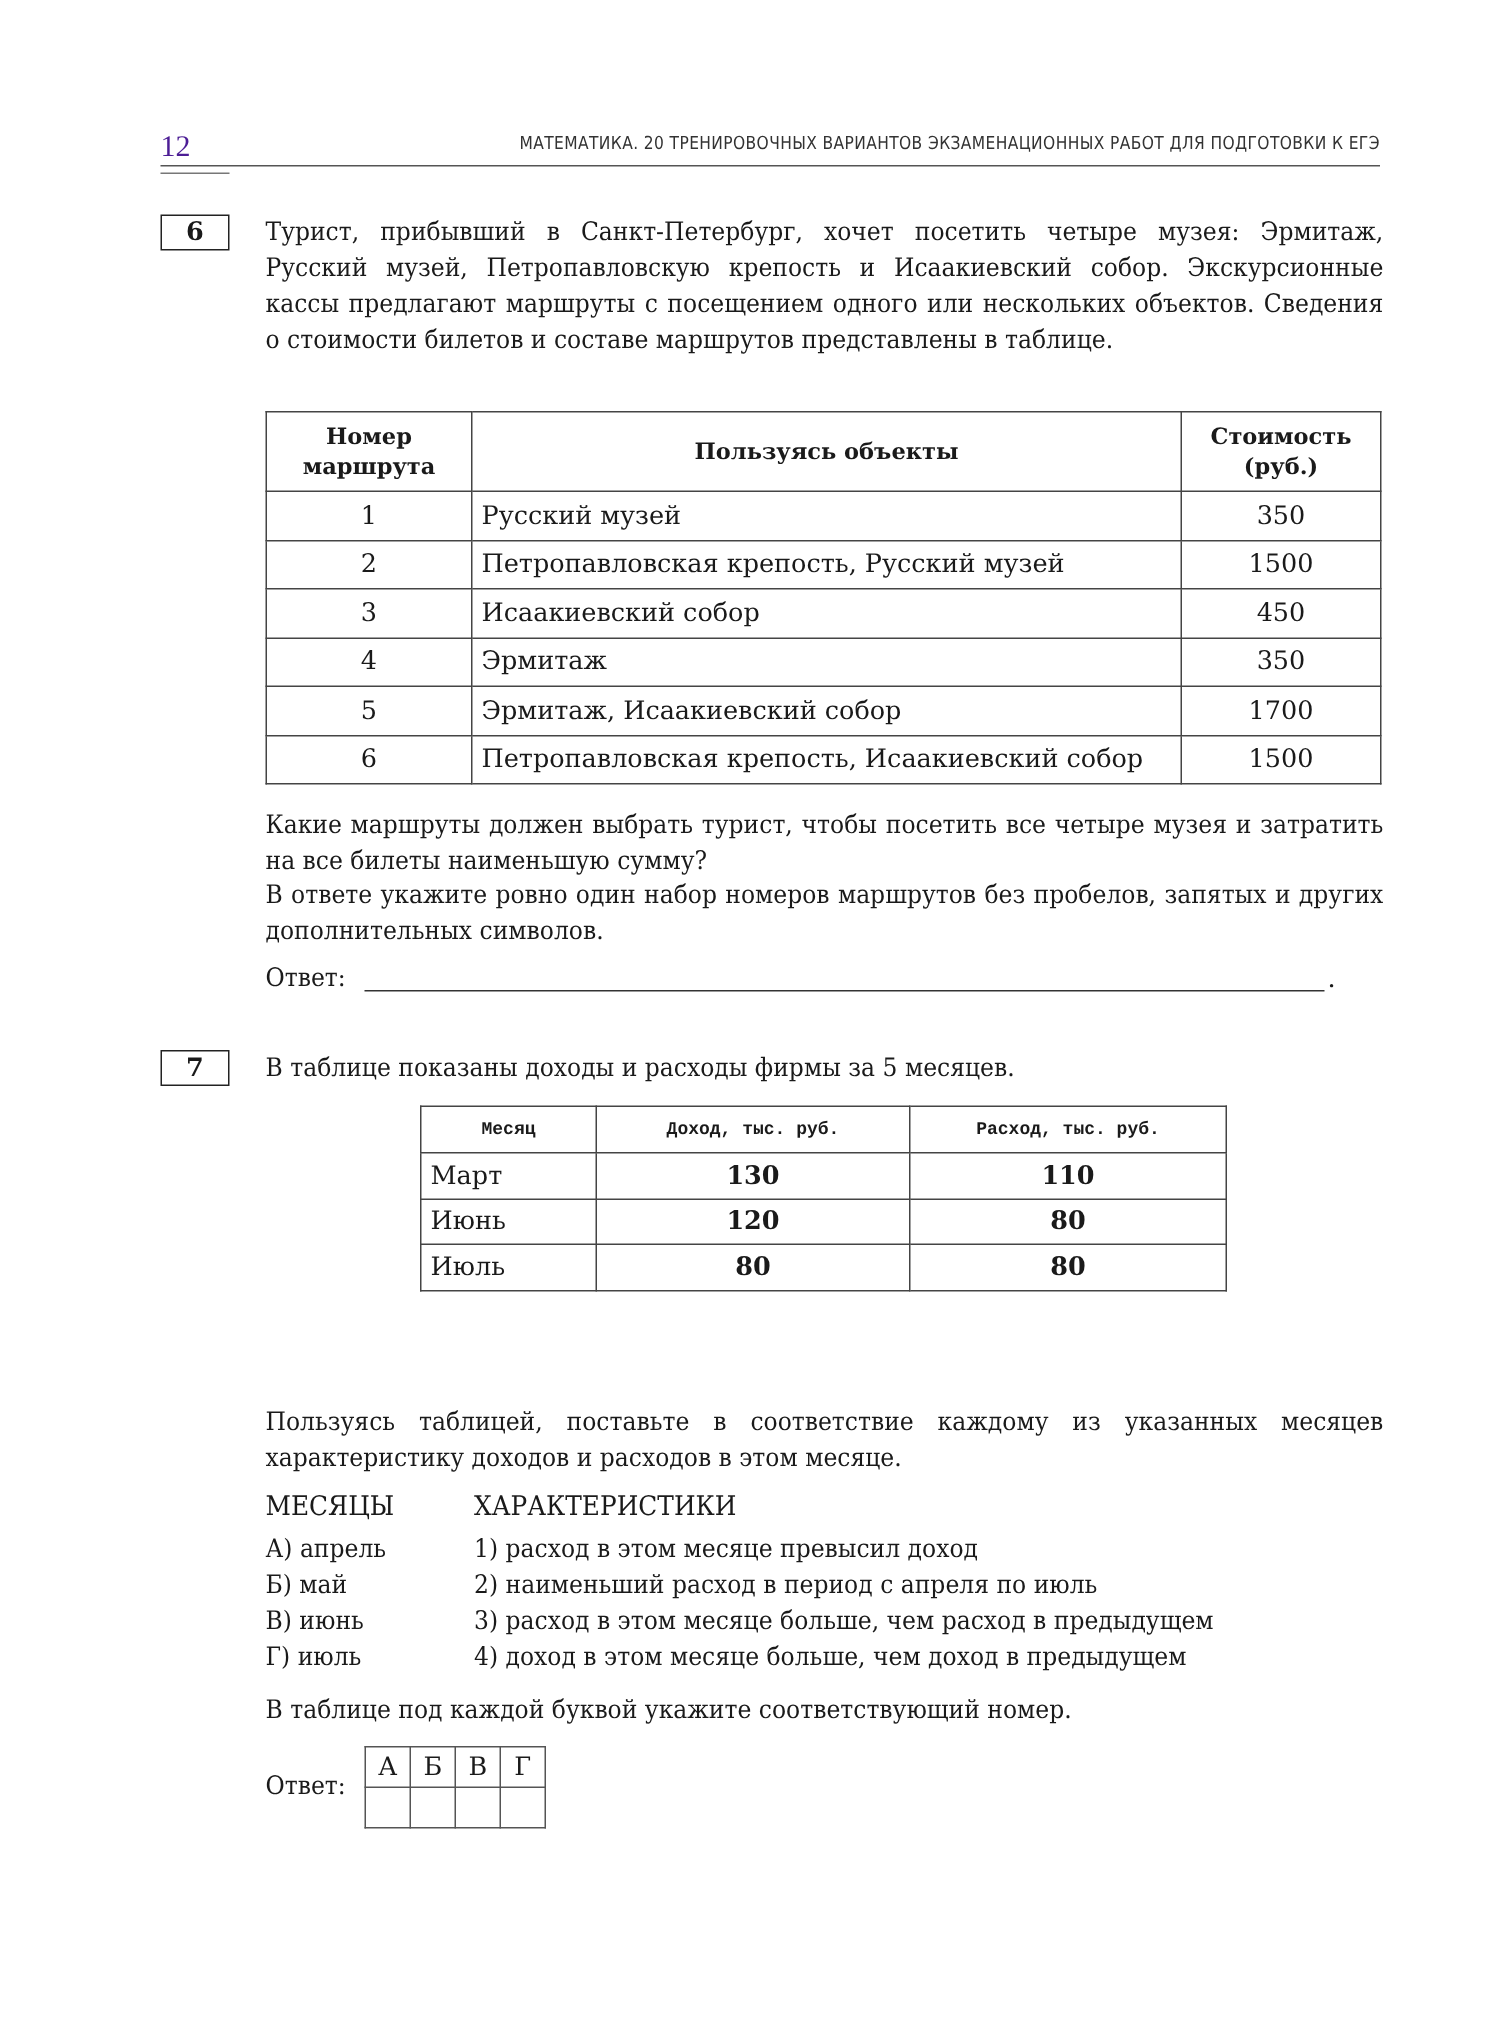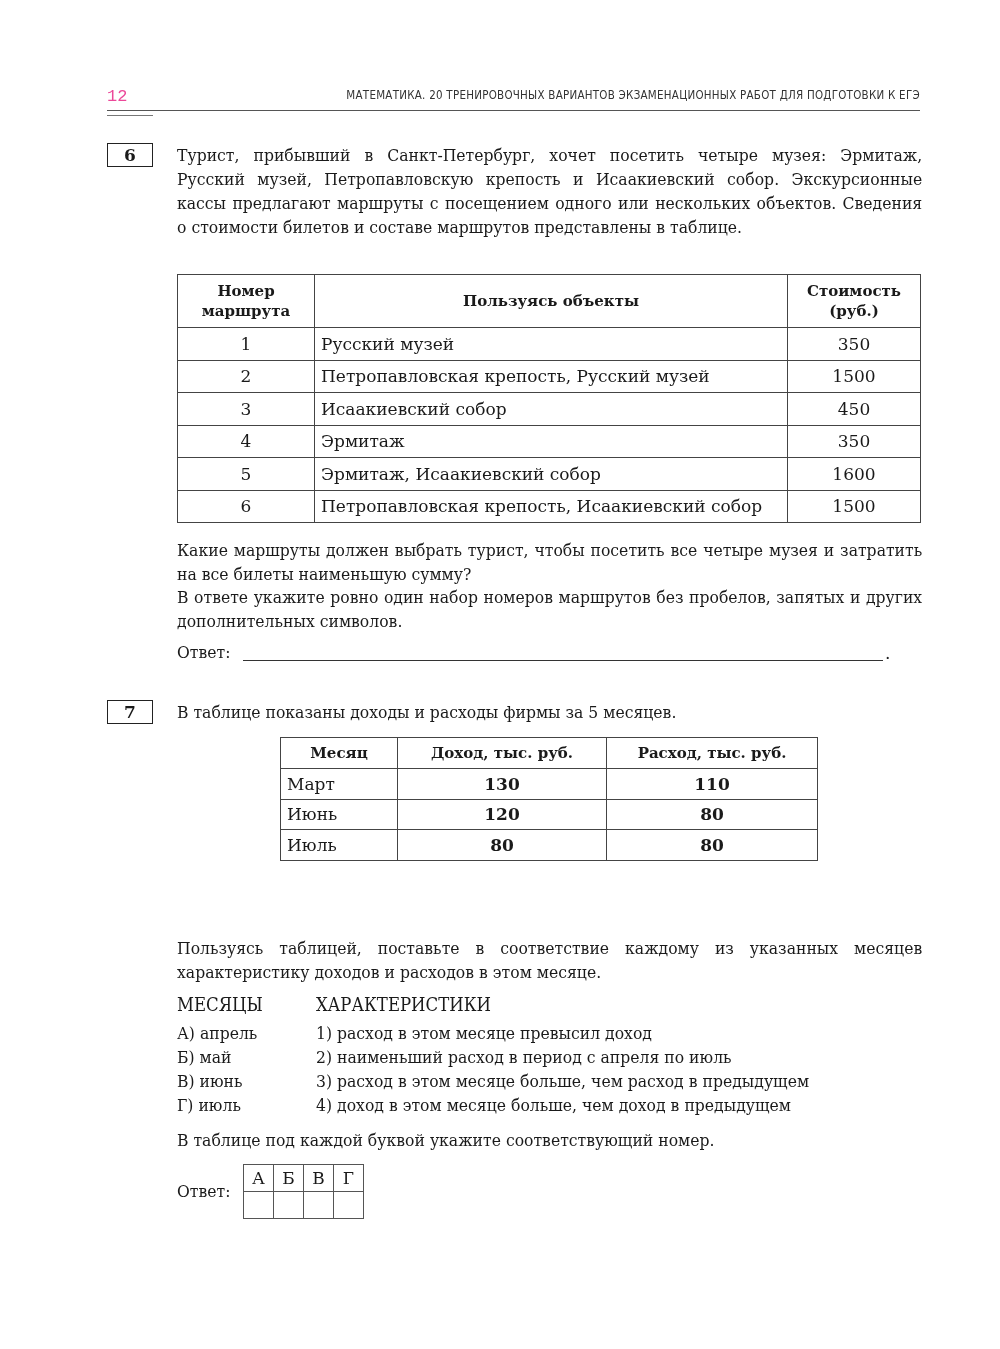--- a/index.html
+++ b/index.html
@@ -1,22 +1,22 @@
 <!DOCTYPE html>
 <html><head>
 <meta charset="utf-8">
 <style>
   html, body { margin: 0; padding: 0; background: #ffffff; }
   body { width: 1000px; height: 1349px; position: relative; overflow: hidden;
          font-family: "DejaVu Serif", "Liberation Serif", serif; color: #1a1a1a; }
   .page { position: absolute; left: 0; top: 0; width: 1000px; height: 1349px; }
 
   
-  .hdr-num { position: absolute; left: 107px; top: 87px; font-family: Liberation Mono, monospace;
-             font-size: 17px; color: #ec4899; letter-spacing: 0; }
+  .hdr-num { position: absolute; left: 107px; top: 87px; font-family: Liberation Serif, serif;
+             font-size: 20px; color: #4c1d95; letter-spacing: 0; }
   .hdr-title { position: absolute; right: 80px; top: 88px; font-family: "DejaVu Sans", sans-serif;
                font-size: 12px; letter-spacing: 0.3px; color: #333; transform: scaleX(0.86); transform-origin: right center; white-space: nowrap; }
   .hdr-rule { position: absolute; left: 107px; top: 110px; width: 813px; height: 0; border-top: 1.5px solid #555; }
   .hdr-rule2 { position: absolute; left: 107px; top: 115px; width: 46px; height: 0; border-top: 1.5px solid #777; }
 
   
   .task-box { position: absolute; left: 107px; width: 44px; height: 22px; border: 1.5px solid #222;
               font-weight: bold; font-size: 17px; text-align: center; line-height: 22px; box-sizing: content-box; }
 
   .p { position: absolute; left: 177px; width: 745px; font-size: 17px; line-height: 24px;
@@ -28,21 +28,21 @@
 
   
   #t6 { left: 177px; top: 274px; width: 744px; }
   #t6 th { font-weight: bold; font-size: 15px; line-height: 20px; height: 52px; text-align: center; }
   #t6 td { height: 31.5px; }
   #t6 td.c { text-align: center; }
   #t6 .w1 { width: 124px; margin-top: 24px; } #t6 .w3 { width: 120px; text-align: center; }
 
   
   #t7 { left: 280px; top: 737px; width: 538px; }
-  #t7 th { font-weight: bold; font-size: 15px; height: 30px; text-align: center; }
+  #t7 th { font-weight: bold; font-size: 12px; height: 30px; text-align: center; font-family: Liberation Mono, monospace; }
   #t7 td { height: 29.5px; }
   #t7 td.c { text-align: center; font-weight: bold; }
   #t7 .w1 { width: 104px; } #t7 .w2 { width: 196px; }
 
   .answer6 { position: absolute; left: 177px; top: 642px; font-size: 17px; transform: scaleX(0.92); transform-origin: left top; }
   .answer6-line { position: absolute; left: 243px; top: 660px; width: 640px; border-top: 1px solid #333; }
   .answer6-dot { position: absolute; left: 885px; top: 643px; font-size: 17px; }
 
   .match-head { position: absolute; top: 994px; font-size: 18px; transform: scaleX(0.92); transform-origin: left top; }
   .match-row { position: absolute; font-size: 17px; line-height: 23px; transform: scaleX(0.92); transform-origin: left top; white-space: nowrap; }
@@ -89,21 +89,21 @@
         <td class="c">450</td>
       </tr>
       <tr>
         <td class="c">4</td>
         <td>Эрмитаж</td>
         <td class="c">350</td>
       </tr>
       <tr>
         <td class="c">5</td>
         <td>Эрмитаж, Исаакиевский собор</td>
-        <td class="c">1600</td>
+        <td class="c">1700</td>
       </tr>
       <tr>
         <td class="c">6</td>
         <td>Петропавловская крепость, Исаакиевский собор</td>
         <td class="c">1500</td>
       </tr>
     </tbody>
   </table>
 
   <div class="p p-wide" style="top:538px;">Какие маршруты должен выбрать турист, чтобы посетить все четыре музея и затратить на все билеты наименьшую сумму?</div>

